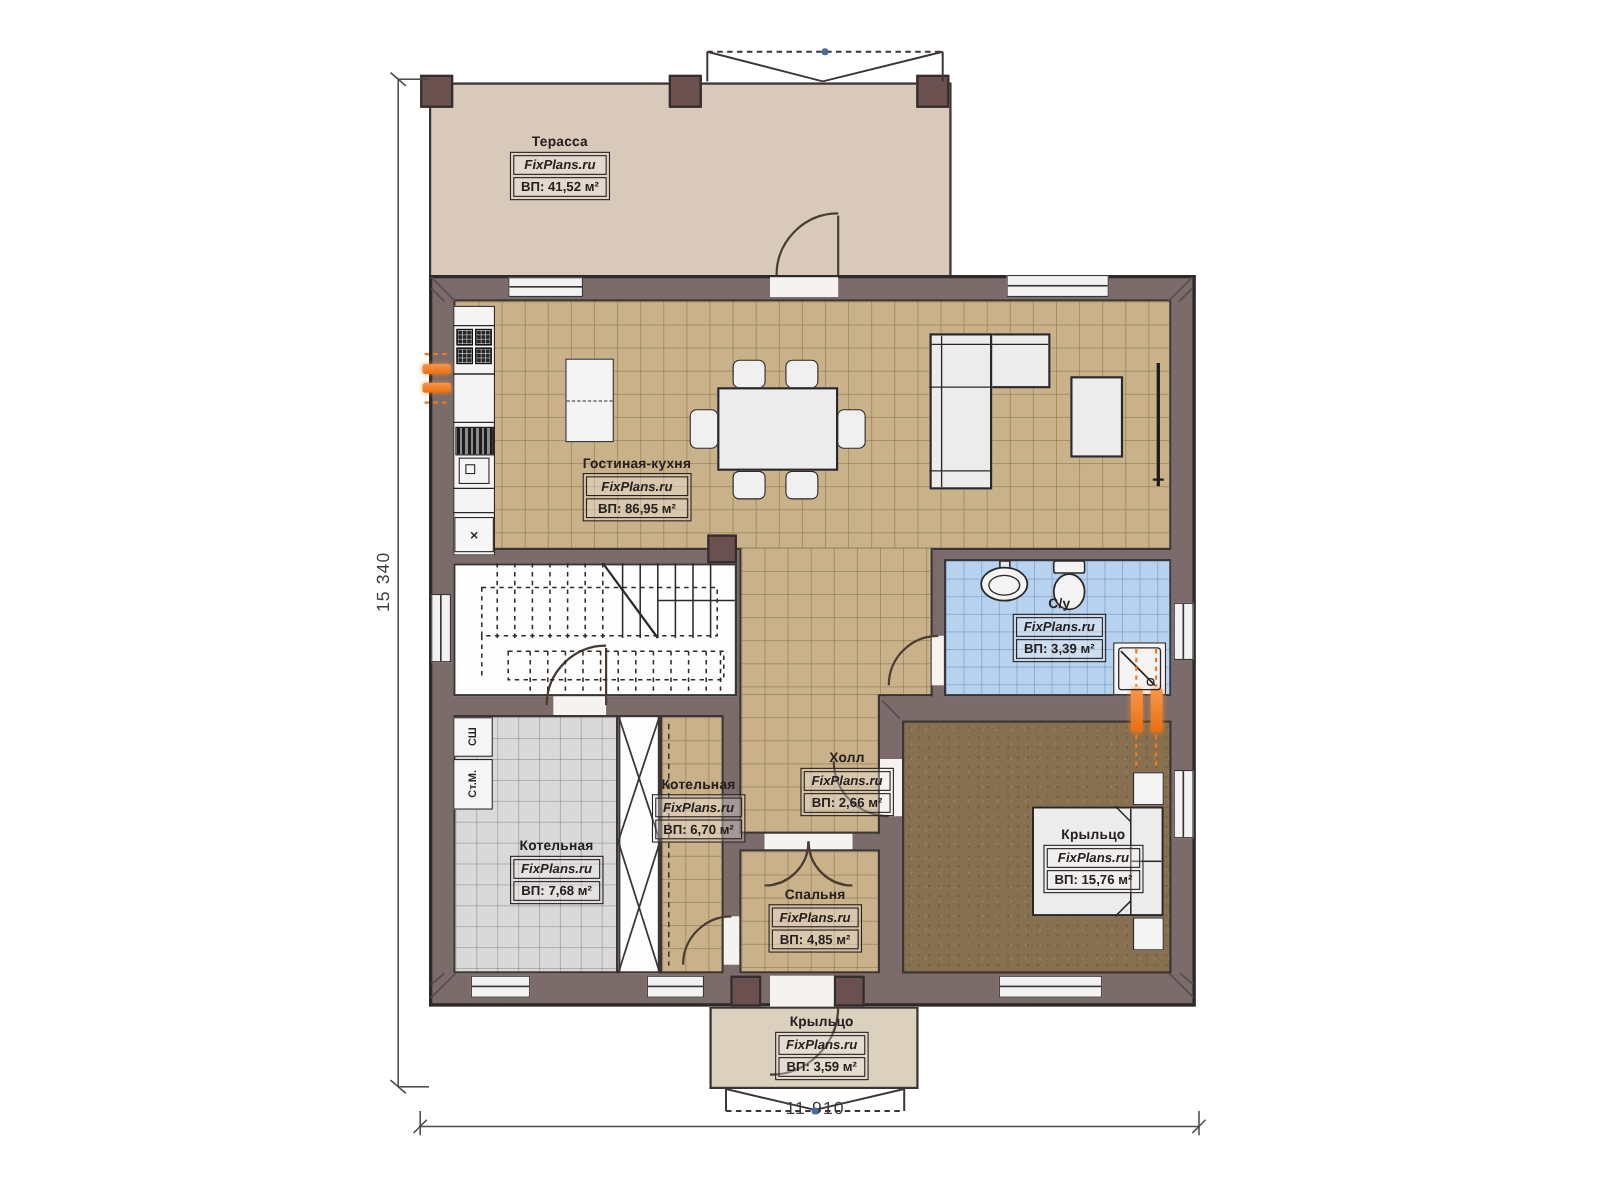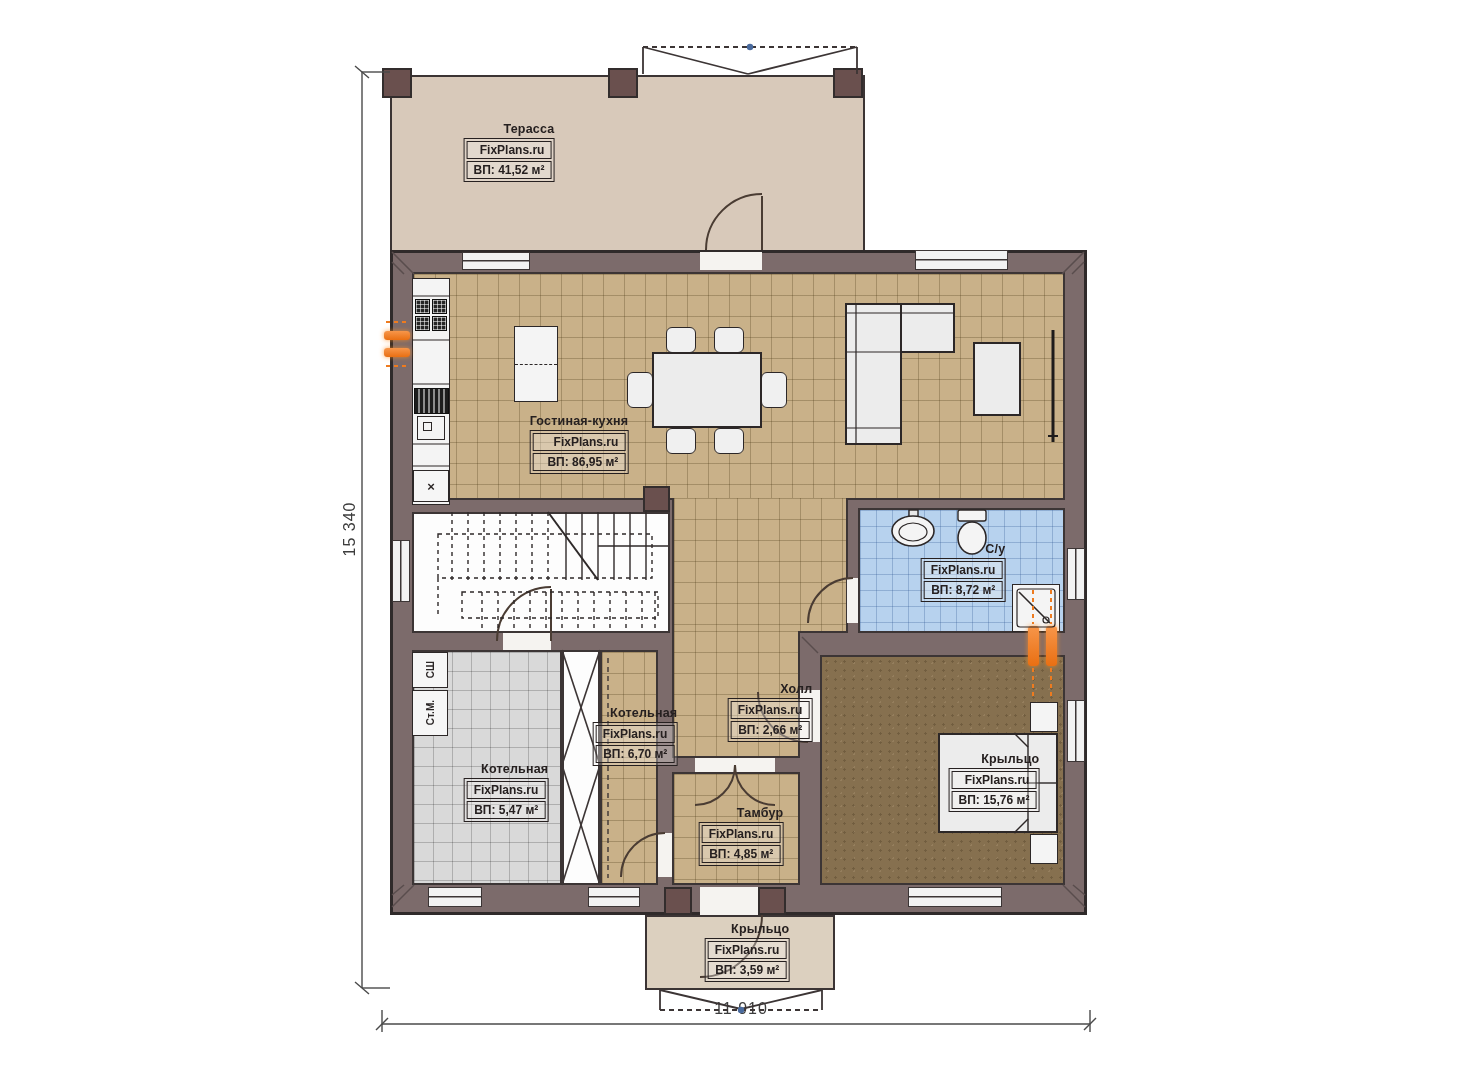--- a/index.html
+++ b/index.html
@@ -49,25 +49,25 @@
   .sink-top{background:repeating-linear-gradient(90deg,#1d1d1d 0 3px,#8c8c8c 3px 5px);border:1.5px solid #111;}
   .appl{background:#f6f6f6;border:1.5px solid #2c2727;display:flex;align-items:center;justify-content:center;}
   .appl .vtxt{writing-mode:vertical-rl;transform:rotate(180deg);font-size:10px;font-weight:700;color:#2a2525;}
   .cross-glyph{font-size:13px;font-weight:700;color:#2a2525;}
 
   
   .radiator{background:linear-gradient(180deg,#f7964a,#e96f12);border-radius:3px;
     box-shadow:0 0 5px rgba(255,140,30,.8);}
 
   
-  .room-label{position:absolute;transform:translateX(-50%);text-align:right;width:max-content;z-index:40;padding-left:12px;}
+  .room-label{position:absolute;transform:translateX(-50%);text-align:center;width:max-content;z-index:40;padding-left:12px;}
   .rl-name{font-size:12.5px;font-weight:700;color:#262020;margin-bottom:2px;letter-spacing:.2px;}
   .rl-box{border:1.6px solid #262020;padding:2px;background:rgba(250,248,244,.22);}
   .rl-brand,.rl-area{border:1.6px solid #262020;padding:1px 6px;font-size:12px;font-weight:700;color:#262020;background:rgba(250,248,244,.15);}
-  .rl-brand{margin-bottom:2px;}
+  .rl-brand{margin-bottom:2px;font-style:italic;}
 
   
   .dim-text{font-size:16px;color:#3d3d3d;letter-spacing:1px;}
   .dim-v{transform:rotate(-90deg);transform-origin:center;}
 
   svg.overlay{position:absolute;left:0;top:0;z-index:30;pointer-events:none;}
   .z1{z-index:1}.z2{z-index:10}
 </style>
 </head>
 <body>
@@ -324,46 +324,46 @@
     <div class="rl-name">Гостиная-кухня</div>
     <div class="rl-box">
         <div class="rl-brand">FixPlans.ru</div>
       <div class="rl-area">ВП: 86,95 м²</div>
       </div>
   </div>
   <div class="room-label" style="left:957px;top:542px;">
     <div class="rl-name">С/у</div>
     <div class="rl-box">
         <div class="rl-brand">FixPlans.ru</div>
-      <div class="rl-area">ВП: 8,72 м²</div>
+      <div class="rl-area">ВП: 3,39 м²</div>
       </div>
   </div>
   <div class="room-label" style="left:728px;top:682px;margin-left:36px;">
     <div class="rl-name">Холл</div>
     <div class="rl-box">
         <div class="rl-brand">FixPlans.ru</div>
       <div class="rl-area">ВП: 2,66 м²</div>
       </div>
   </div>
   <div class="room-label" style="left:629px;top:706px;">
     <div class="rl-name">Котельная</div>
     <div class="rl-box">
         <div class="rl-brand">FixPlans.ru</div>
       <div class="rl-area">ВП: 6,70 м²</div>
       </div>
   </div>
   <div class="room-label" style="left:500px;top:762px;">
     <div class="rl-name">Котельная</div>
     <div class="rl-box">
         <div class="rl-brand">FixPlans.ru</div>
-      <div class="rl-area">ВП: 5,47 м²</div>
+      <div class="rl-area">ВП: 7,68 м²</div>
       </div>
   </div>
   <div class="room-label" style="left:735px;top:806px;">
-    <div class="rl-name">Тамбур</div>
+    <div class="rl-name">Спальня</div>
     <div class="rl-box">
         <div class="rl-brand">FixPlans.ru</div>
       <div class="rl-area">ВП: 4,85 м²</div>
       </div>
   </div>
   <div class="room-label" style="left:988px;top:752px;">
     <div class="rl-name">Крыльцо</div>
     <div class="rl-box">
         <div class="rl-brand">FixPlans.ru</div>
       <div class="rl-area">ВП: 15,76 м²</div>

